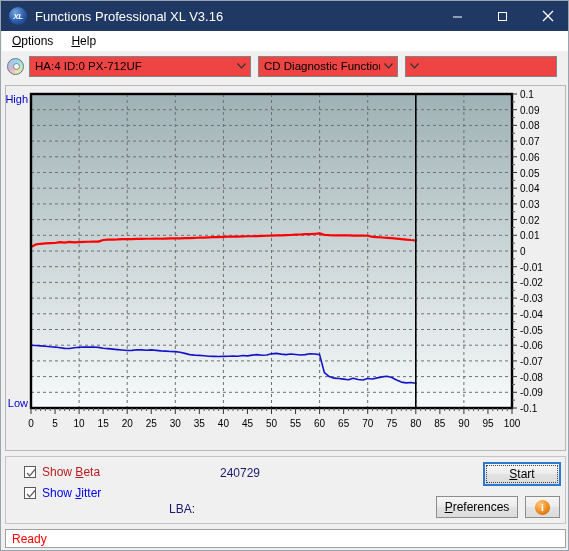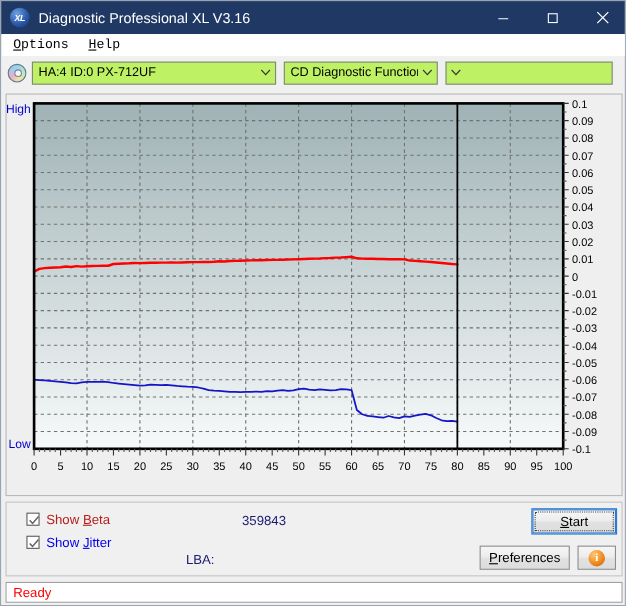--- a/index.html
+++ b/index.html
@@ -66,21 +66,20 @@
     background: #ffffff;
     display: flex;
     align-items: center;
     font-size: 12px;
     color: #000000;
   }
   .menu-item {
     padding: 2px 8px;
     margin-left: 2px;
     white-space: nowrap;
-    font-family: Liberation Mono, monospace;
   }
   .menu-item u { text-decoration: underline; }
 
   
   .toolrow {
     position: absolute;
     left: 1px; top: 52px;
     width: 567px; height: 26px;
     display: flex;
     align-items: center;
@@ -100,21 +99,21 @@
     position: absolute;
     left: 50%; top: 50%;
     width: 5px; height: 5px;
     margin: -3px 0 0 -3px;
     border-radius: 50%;
     background: #f4f7f8;
     border: 1px solid #6d8a99;
   }
   .combo {
     height: 21px;
-    background: #bef264;
+    background: #ef4444;
     border: 1px solid #848484;
     box-sizing: border-box;
     display: flex;
     align-items: center;
     font-size: 11.5px;
     color: #000000;
     position: relative;
   }
   .combo .txt {
     padding-left: 5px;
@@ -250,21 +249,21 @@
   }
   .statusbar .st { padding-left: 6px; }
 </style>
 </head>
 <body>
 
 <div id="app">
 
   <div class="titlebar">
     <div class="title-icon">XL</div>
-    <div class="title-text">Diagnostic Professional XL V3.16</div>
+    <div class="title-text">Functions Professional XL V3.16</div>
     <div class="win-btns">
       <div class="win-btn">
         <svg width="11" height="11" viewBox="0 0 11 11">
             <line x1="1" y1="6" x2="10" y2="6" stroke="#ffffff" stroke-width="1"></line>
           </svg>
       </div>
       <div class="win-btn">
         <svg width="11" height="11" viewBox="0 0 11 11">
             <rect x="1.5" y="1.5" width="8" height="8" fill="none" stroke="#ffffff" stroke-width="1"></rect>
           </svg>
@@ -552,21 +551,21 @@
     <div class="chkrow" style="left:18px; top:29px;">
       <span class="chkbox">
         <svg width="10" height="10" viewBox="0 0 10 10">
             <path d="M1 5 L3.6 7.8 L9 1.5" fill="none" stroke="#606060" stroke-width="1.3"></path>
           </svg>
       </span>
       <span class="lbl-jitter">Show <u>J</u>itter</span>
     </div>
 
     <div class="lba-label">LBA:</div>
-    <div class="lba-value">359843</div>
+    <div class="lba-value">240729</div>
 
     <div class="btn btn-prefs">
       <span><u>P</u>references</span>
     </div>
     <div class="btn btn-start">
       <span class="inner"></span>
       <span><u>S</u>tart</span>
     </div>
     <div class="btn btn-info">
       <span class="info-circle">i</span>

